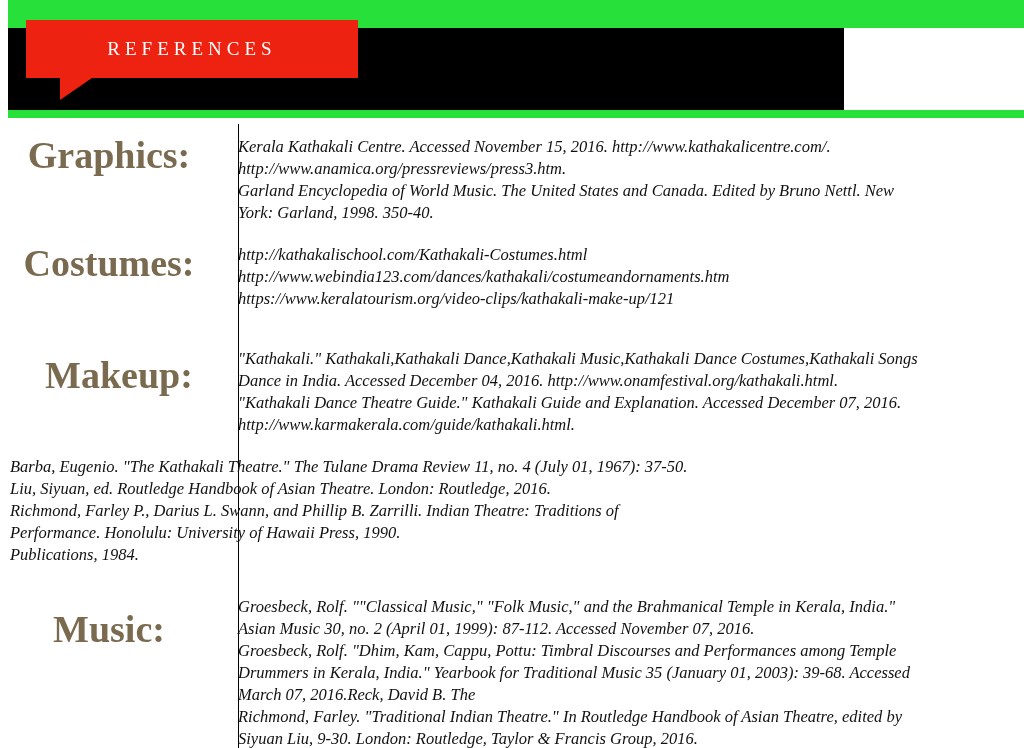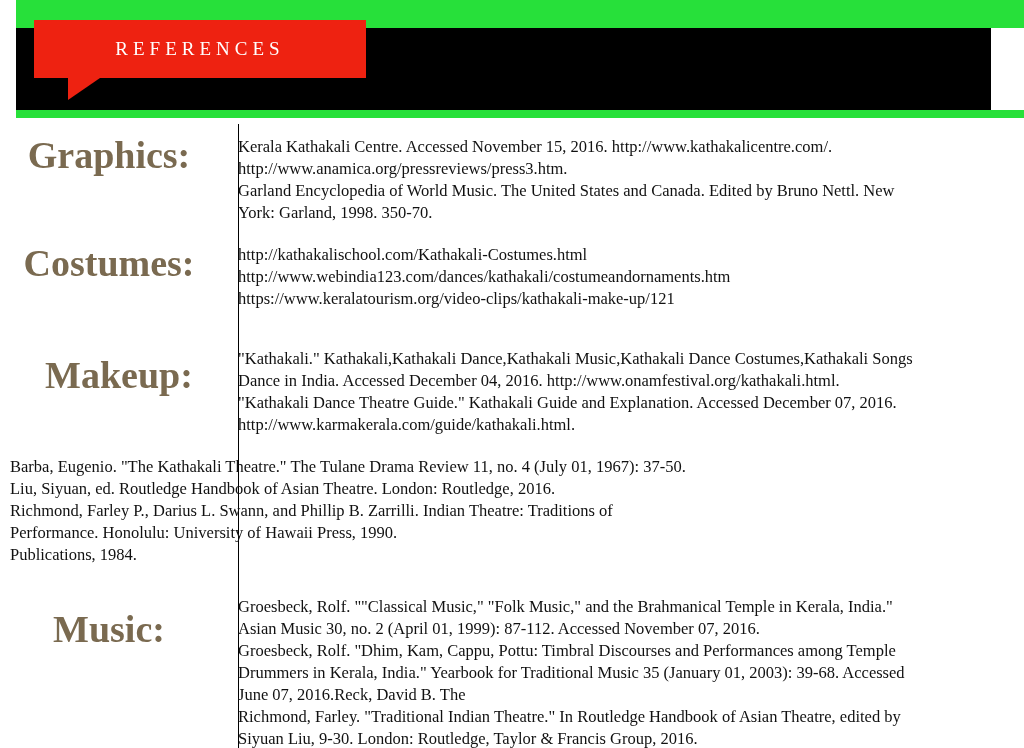--- a/index.html
+++ b/index.html
@@ -15,23 +15,23 @@
   }
   .slide {
     position: relative;
     width: 1024px;
     height: 748px;
     background: #ffffff;
   }
   
   .banner {
     position: absolute;
-    left: 16px;
+    left: 8px;
     top: 0;
-    width: 975px;
+    width: 836px;
     height: 118px;
     background: #000000;
   }
   .green-strip {
     position: absolute;
     left: 0;
     top: 0;
     width: 1024px;
     height: 28px;
     background: #27e03a;
@@ -116,20 +116,21 @@
     text-align: center;
   }
   .refs-cell {
     flex: 1 1 auto;
     padding-left: 10px;
     box-sizing: border-box;
     color: #111111;
     font-family: "Liberation Serif", serif;
     font-size: 16.5px;
     line-height: 1.33;
+    font-style: italic;
   }
   .refs-cell div {
     white-space: normal;
   }
 </style>
 </head>
 <body>
 
 <div class="slide">
 
@@ -144,21 +145,21 @@
   <div class="divider"></div>
 
   <div class="content">
 
     <div class="row" style="top:18px;">
       <div class="label-cell center">Graphics:</div>
       <div class="refs-cell">
         <div>Kerala Kathakali Centre. Accessed November 15, 2016. http://www.kathakalicentre.com/.</div>
         <div>http://www.anamica.org/pressreviews/press3.htm.</div>
         <div>Garland Encyclopedia of World Music. The United States and Canada. Edited by Bruno Nettl. New</div>
-        <div>York: Garland, 1998. 350-70.</div>
+        <div>York: Garland, 1998. 350-40.</div>
       </div>
     </div>
 
     <div class="row" style="top:126px;">
       <div class="label-cell center">Costumes:</div>
       <div class="refs-cell">
         <div>http://kathakalischool.com/Kathakali-Costumes.html</div>
         <div>http://www.webindia123.com/dances/kathakali/costumeandornaments.htm</div>
         <div>https://www.keralatourism.org/video-clips/kathakali-make-up/121</div>
       </div>
@@ -184,20 +185,20 @@
       </div>
     </div>
 
     <div class="row" style="top:478px;">
       <div class="label-cell center" style="padding-top:14px;">Music:</div>
       <div class="refs-cell">
         <div>Groesbeck, Rolf. ""Classical Music," "Folk Music," and the Brahmanical Temple in Kerala, India."</div>
         <div>Asian Music 30, no. 2 (April 01, 1999): 87-112. Accessed November 07, 2016.</div>
         <div>Groesbeck, Rolf. "Dhim, Kam, Cappu, Pottu: Timbral Discourses and Performances among Temple</div>
         <div>Drummers in Kerala, India." Yearbook for Traditional Music 35 (January 01, 2003): 39-68. Accessed</div>
-        <div>June 07, 2016.Reck, David B. The</div>
+        <div>March 07, 2016.Reck, David B. The</div>
         <div>Richmond, Farley. "Traditional Indian Theatre." In Routledge Handbook of Asian Theatre, edited by</div>
         <div>Siyuan Liu, 9-30. London: Routledge, Taylor &amp; Francis Group, 2016.</div>
       </div>
     </div>
 
   </div>
 </div>
 
 </body></html>

